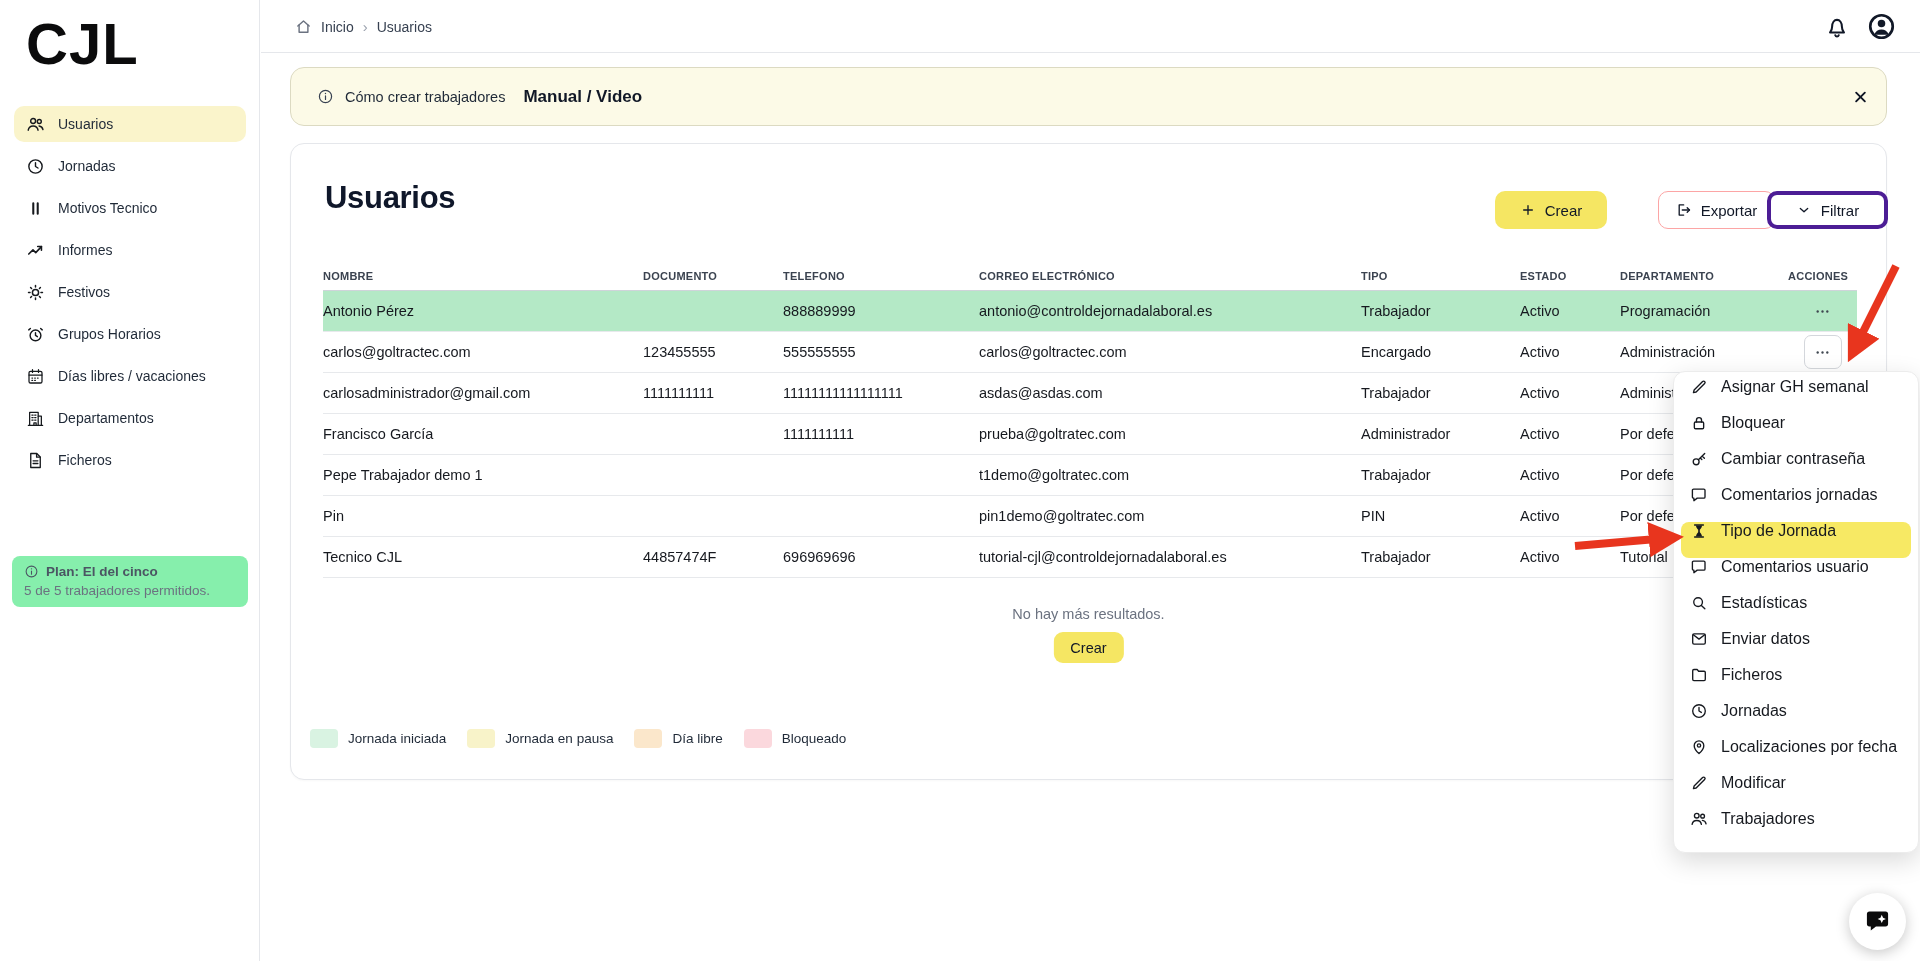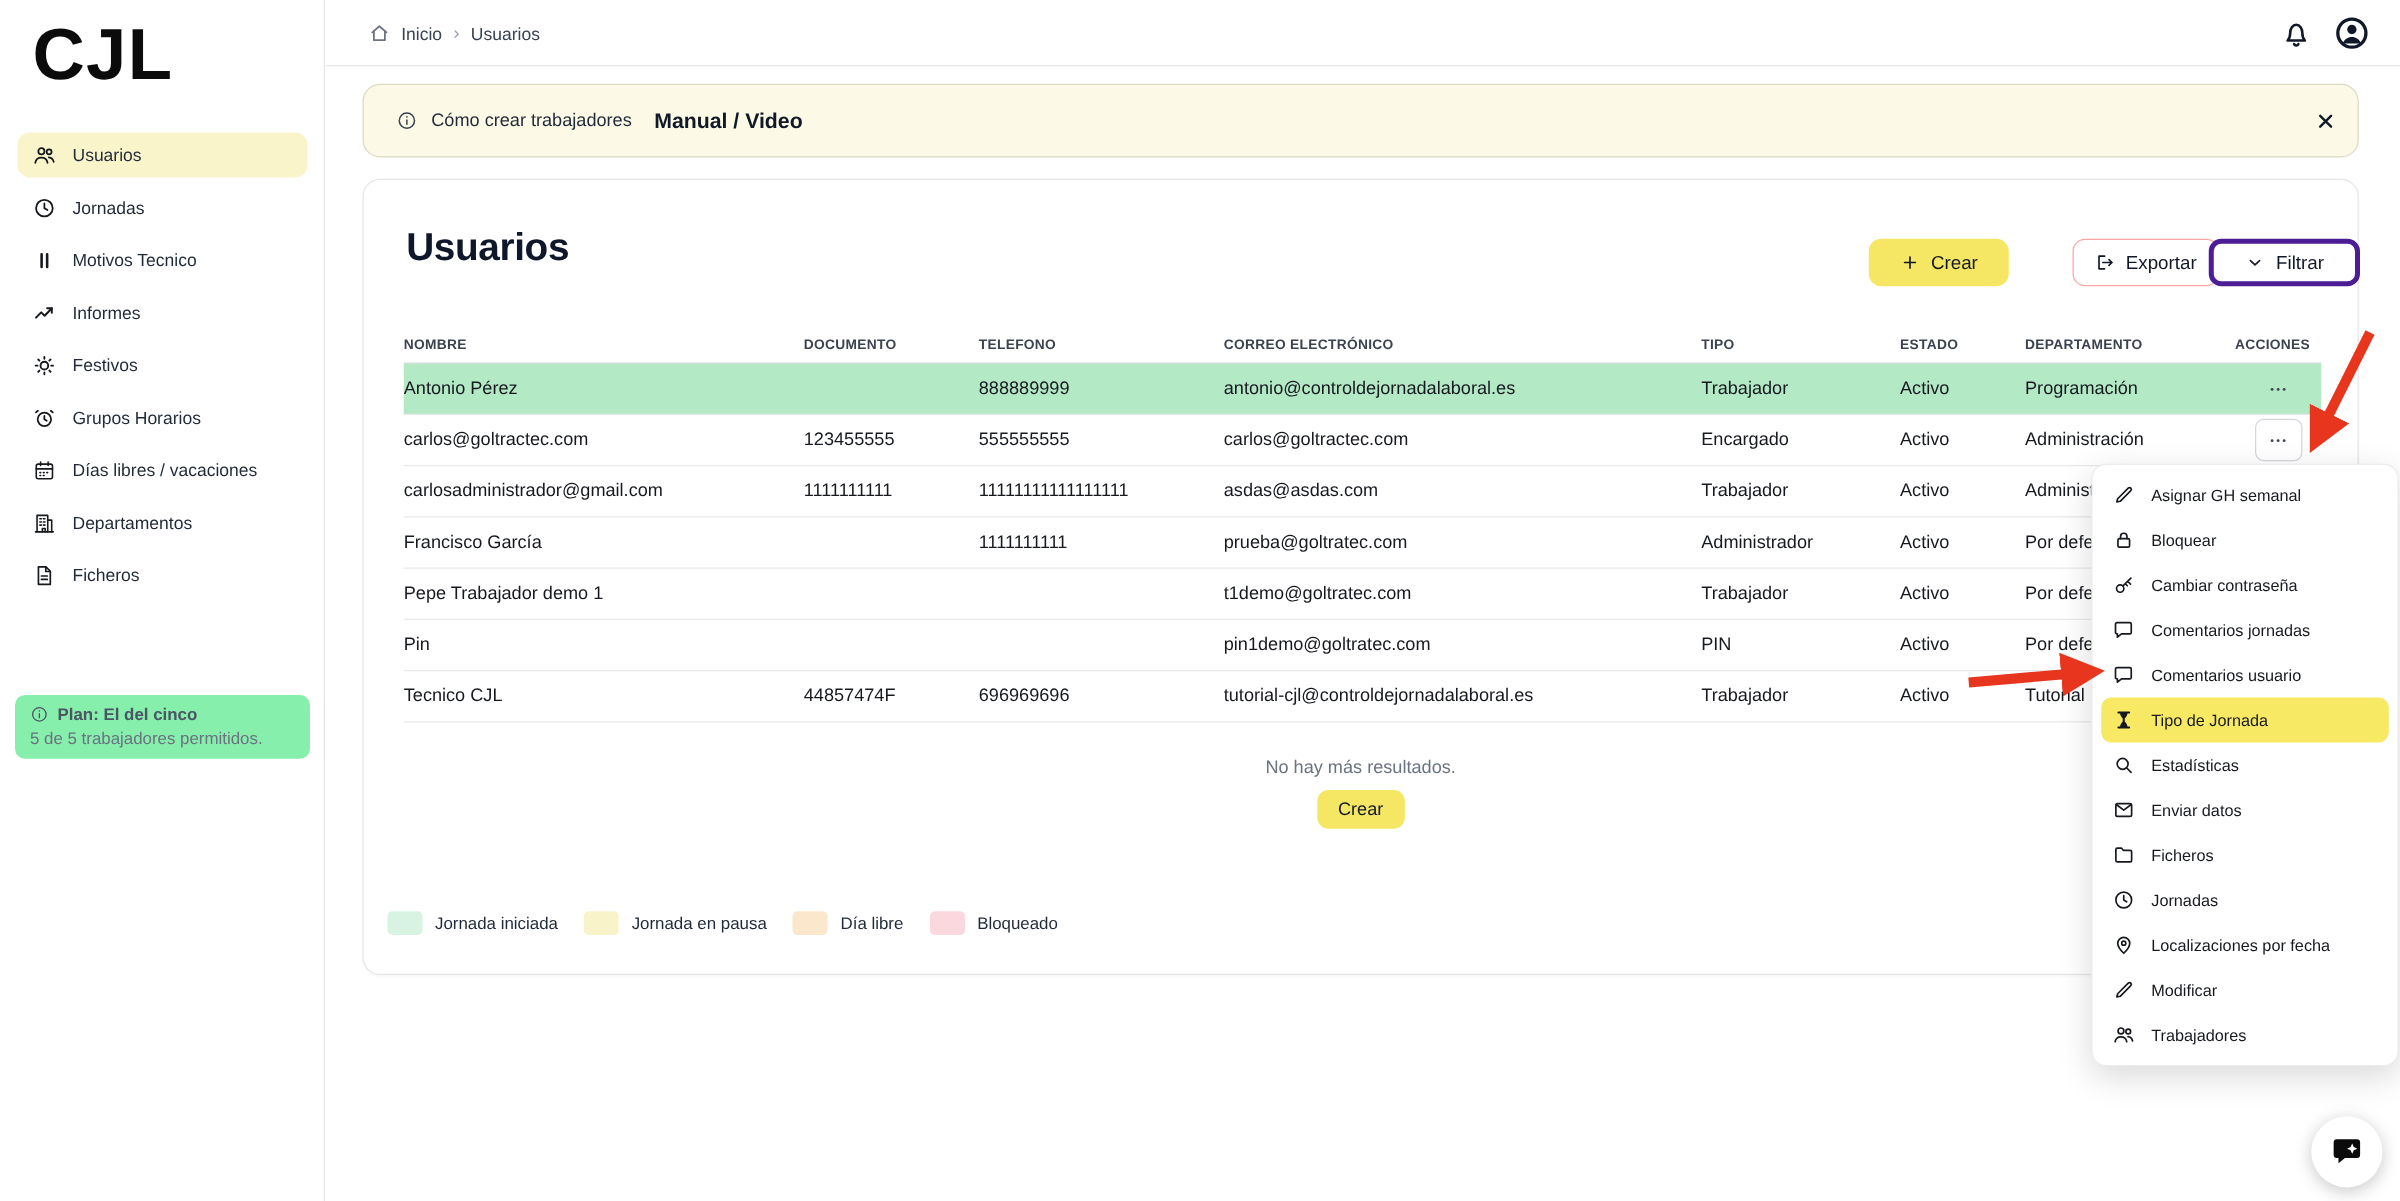--- a/index.html
+++ b/index.html
@@ -85,22 +85,22 @@
                    border:none; cursor:pointer; font-family:inherit; }
 
   .legend { position:absolute; left:19px; top:585px; display:flex; align-items:center; gap:21px; }
   .legend-item { display:flex; align-items:center; gap:10px; font-size:13.5px; color:#1f2937; }
   .swatch { width:28px; height:19px; border-radius:4px; }
 
   
   .context-menu { position:absolute; left:1673px; top:371px; width:246px; background:#fff;
                   border:1px solid #ececec; border-radius:12px; padding:6px 0;
                   box-shadow:0 8px 26px rgba(0,0,0,.15); z-index:40; }
-  .menu-item { display:flex; align-items:center; gap:13px; height:36px; margin:0 7px;
-               padding:0 9px; border-radius:8px; font-size:13px; color:#16191f; cursor:pointer; }
+  .menu-item { display:flex; align-items:flex-start; gap:13px; height:36px; margin:0 7px;
+               padding:0 9px; border-radius:8px; font-size:16px; color:#16191f; cursor:pointer; }
   .menu-item.highlighted { background:#f7e964; }
   .mi-icon { width:18px; height:18px; color:#16191f; flex:0 0 18px; }
 
   
   .arrows { position:absolute; left:0; top:0; width:1920px; height:961px;
             pointer-events:none; z-index:60; }
   .chat-fab { position:absolute; left:1849px; top:893px; width:57px; height:57px; border-radius:50%;
               background:#fff; box-shadow:0 3px 14px rgba(0,0,0,.22); display:flex; align-items:center;
               justify-content:center; cursor:pointer; border:none; z-index:50; }
   .chat-fab .ic { width:31px; height:31px; color:#0b0b0c; }
@@ -509,36 +509,36 @@
       <span>Cambiar contraseña</span>
     </div>
     <div class="menu-item">
       <span class="mi-icon">
         <svg viewBox="0 0 24 24" fill="none" stroke="currentColor" stroke-width="1.8" stroke-linecap="round" stroke-linejoin="round">
           <path d="M20 14.6a1.6 1.6 0 01-1.6 1.6H9.6l-4.4 3.4V16.2h-.4a1.6 1.6 0 01-1.6-1.6V5.8a1.6 1.6 0 011.6-1.6h13.6A1.6 1.6 0 0120 5.8z"></path>
         </svg>
       </span>
       <span>Comentarios jornadas</span>
     </div>
-    <div class="menu-item">
-      <span class="mi-icon">
-        <svg viewBox="0 0 24 24" fill="none" stroke="currentColor" stroke-width="1.8" stroke-linecap="round" stroke-linejoin="round">
-          <path d="M20 14.6a1.6 1.6 0 01-1.6 1.6H9.6l-4.4 3.4V16.2h-.4a1.6 1.6 0 01-1.6-1.6V5.8a1.6 1.6 0 011.6-1.6h13.6A1.6 1.6 0 0120 5.8z"></path>
-        </svg>
-      </span>
-      <span>Comentarios usuario</span>
-    </div>
     <div class="menu-item highlighted">
       <span class="mi-icon">
         <svg viewBox="0 0 24 24" fill="none" stroke="currentColor" stroke-width="1.8" stroke-linecap="round" stroke-linejoin="round">
           <path d="M6.2 4h11.6M6.2 20h11.6" stroke-width="2"></path>
           <path d="M8 4.6h8c0 2.9-1.9 4.3-2.9 5.8v3.2c1 1.5 2.9 2.9 2.9 5.8H8c0-2.9 1.9-4.3 2.9-5.8v-3.2C9.9 8.9 8 7.5 8 4.6z" fill="currentColor" stroke="none"></path>
         </svg>
       </span>
       <span>Tipo de Jornada</span>
+    </div>
+    <div class="menu-item">
+      <span class="mi-icon">
+        <svg viewBox="0 0 24 24" fill="none" stroke="currentColor" stroke-width="1.8" stroke-linecap="round" stroke-linejoin="round">
+          <path d="M20 14.6a1.6 1.6 0 01-1.6 1.6H9.6l-4.4 3.4V16.2h-.4a1.6 1.6 0 01-1.6-1.6V5.8a1.6 1.6 0 011.6-1.6h13.6A1.6 1.6 0 0120 5.8z"></path>
+        </svg>
+      </span>
+      <span>Comentarios usuario</span>
     </div>
     <div class="menu-item">
       <span class="mi-icon">
         <svg viewBox="0 0 24 24" fill="none" stroke="currentColor" stroke-width="1.8" stroke-linecap="round" stroke-linejoin="round">
           <circle cx="10.8" cy="10.8" r="5.8"></circle>
           <path d="M15.2 15.2l4.6 4.6"></path>
         </svg>
       </span>
       <span>Estadísticas</span>
     </div>

